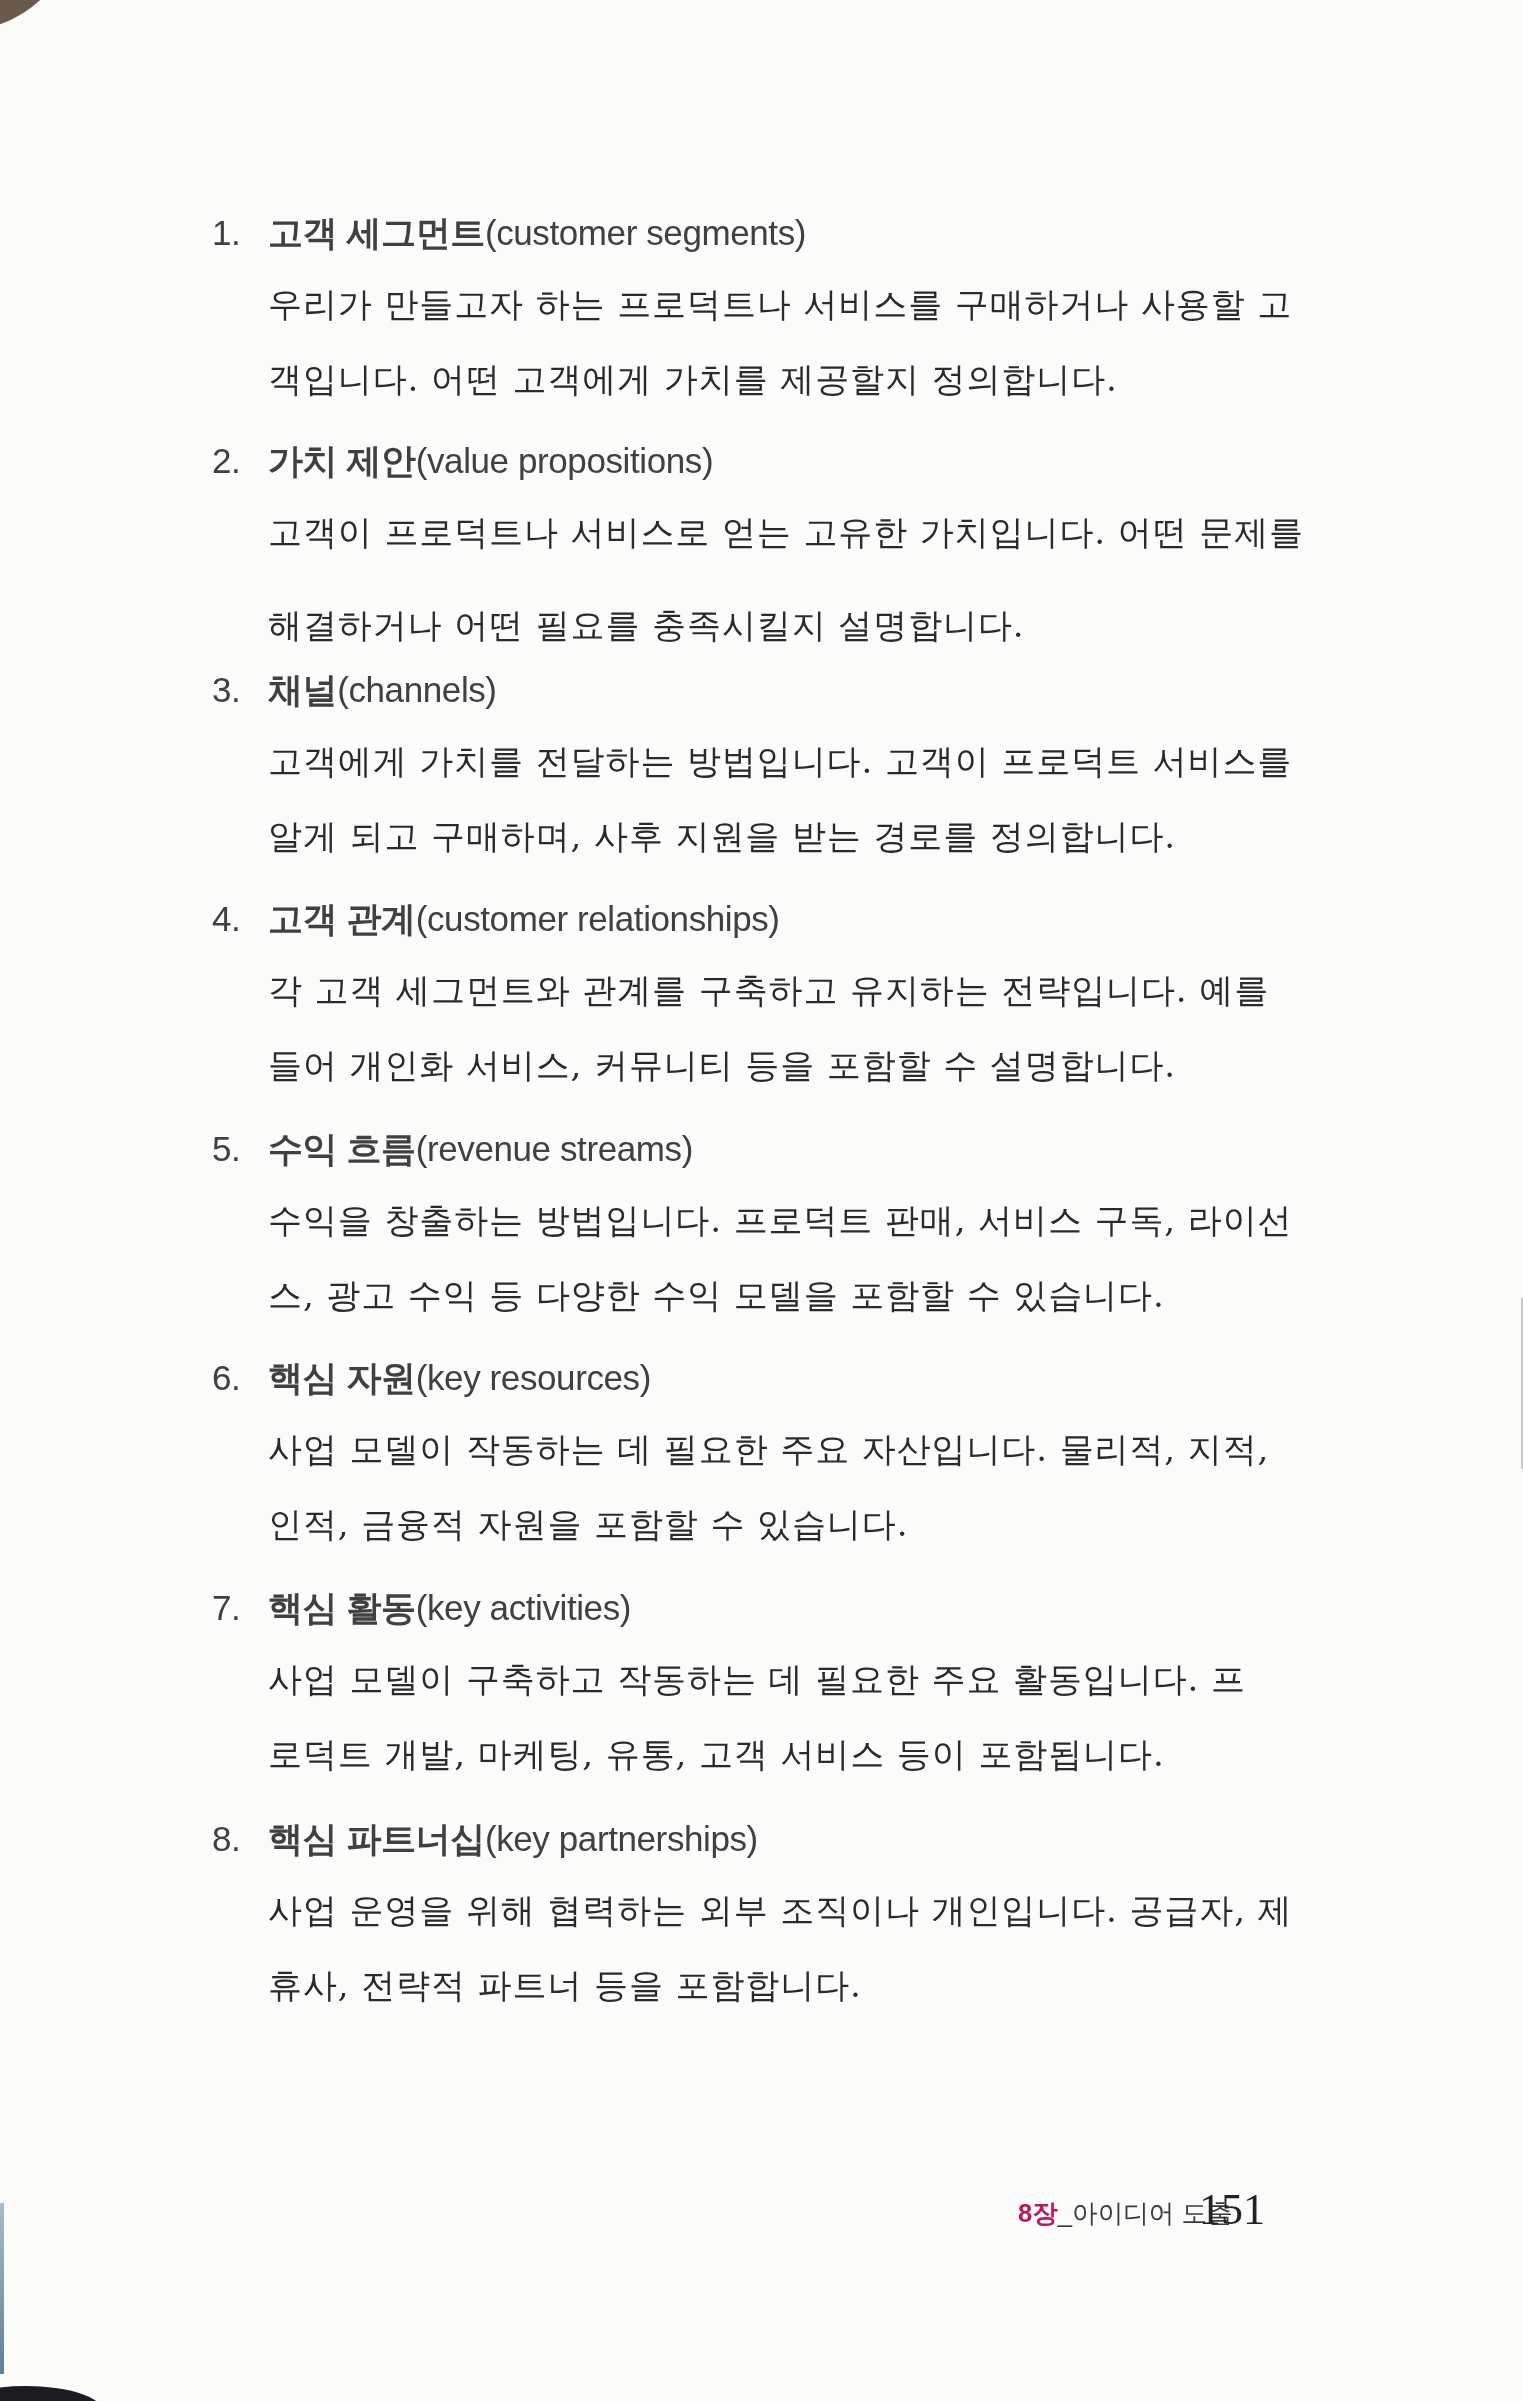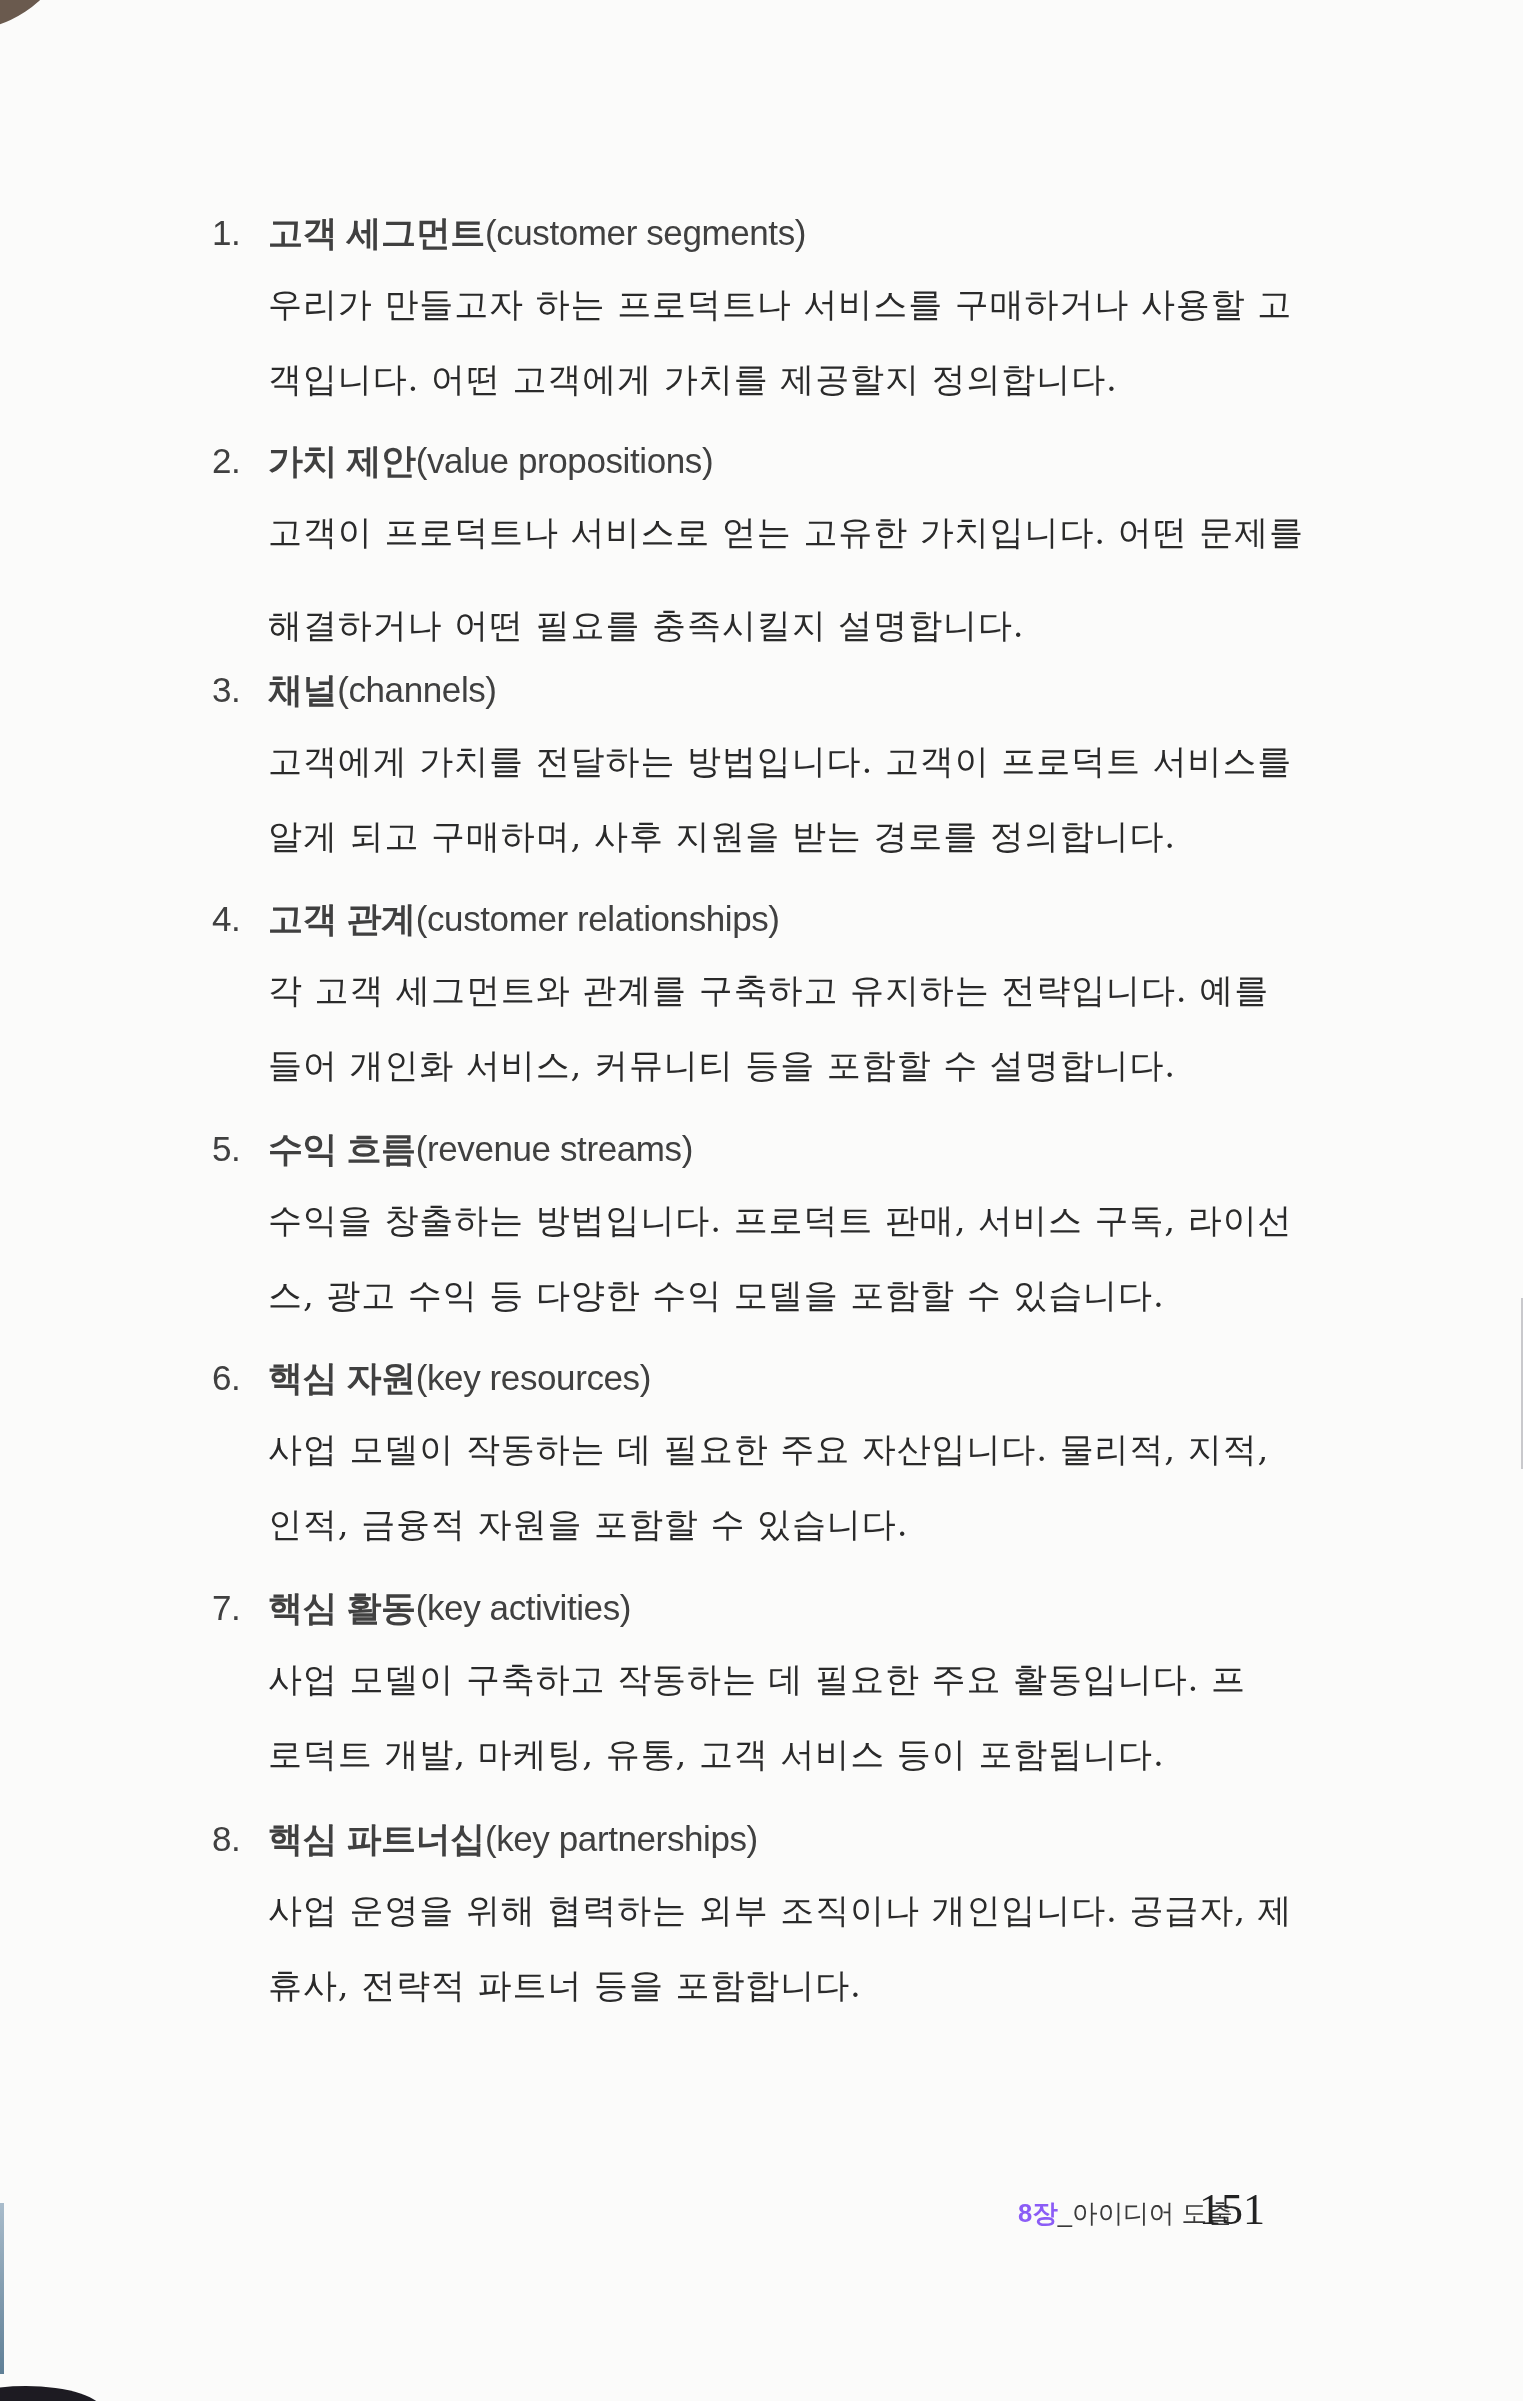--- a/index.html
+++ b/index.html
@@ -35,21 +35,21 @@
   .kor { font-weight:bold; }
   .body-line {
     position:absolute; left:268px; white-space:nowrap;
     font-family:"DejaVu Serif", serif;
     font-size:34px; letter-spacing:0.9px; color:#2a2a2a;
   }
   .footer-chapter {
     position:absolute; left:1018px; top:2196px; white-space:nowrap;
     font-family:"Liberation Sans", sans-serif; font-size:25.6px; color:#3a3a3a;
   }
-  .footer-chapter .chap { color:#8b5cf6; font-weight:bold; }
+  .footer-chapter .chap { color:#be185d; font-weight:bold; }
   .footer-page {
     position:absolute; left:1199px; top:2184px;
     font-family:Liberation Serif, serif; font-size:44px; color:#222;
   }
 </style>
 </head>
 <body>
 
 <div class="corner-tl"></div>
 <div class="corner-bl"></div>

